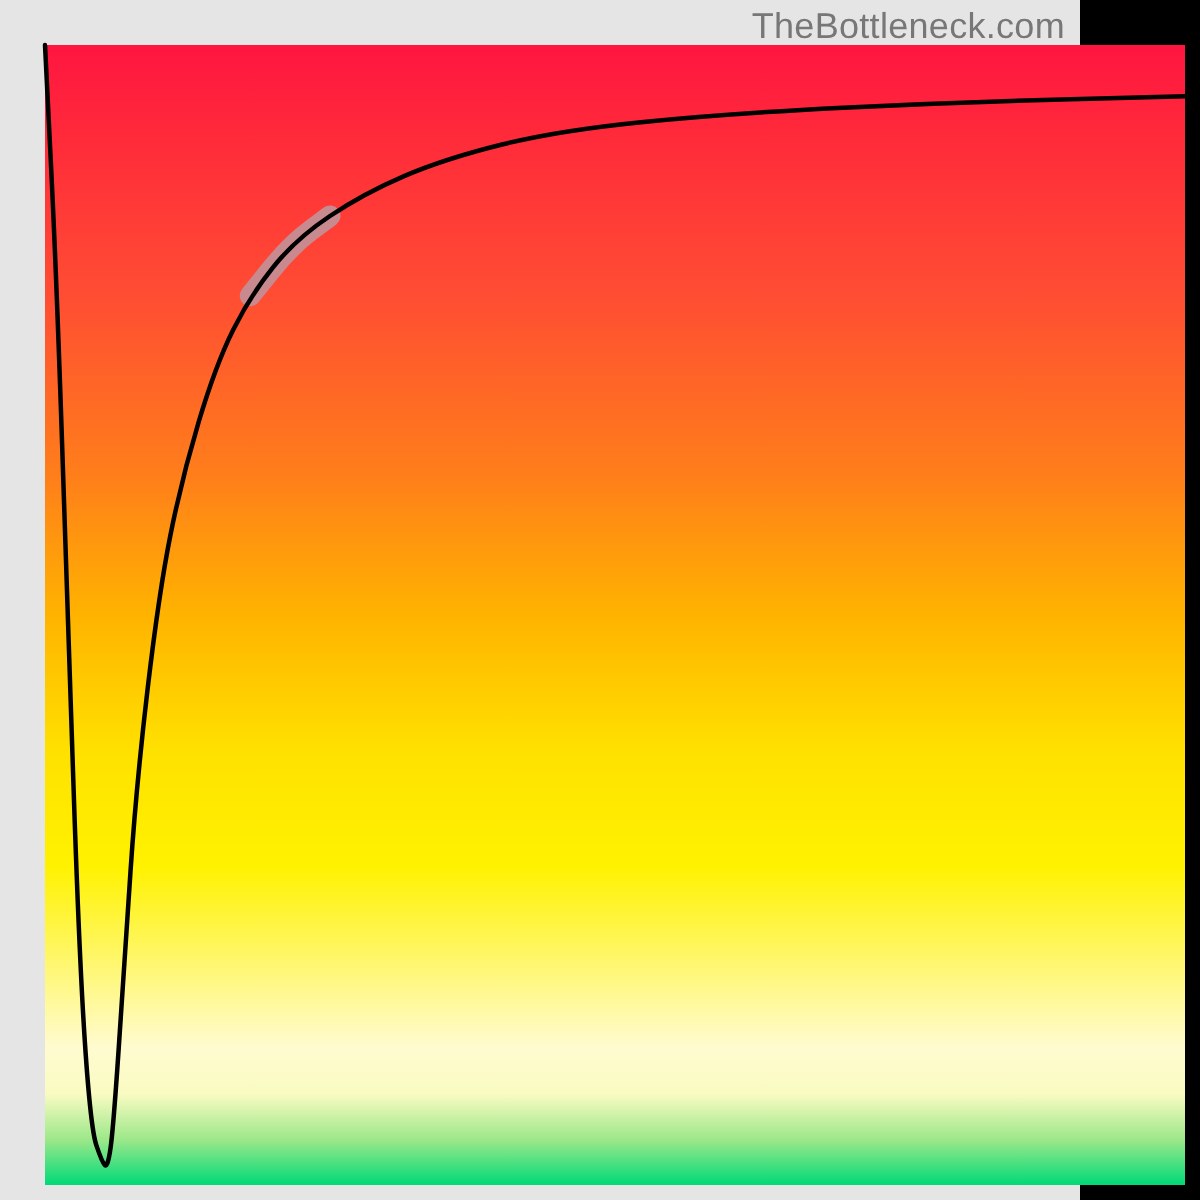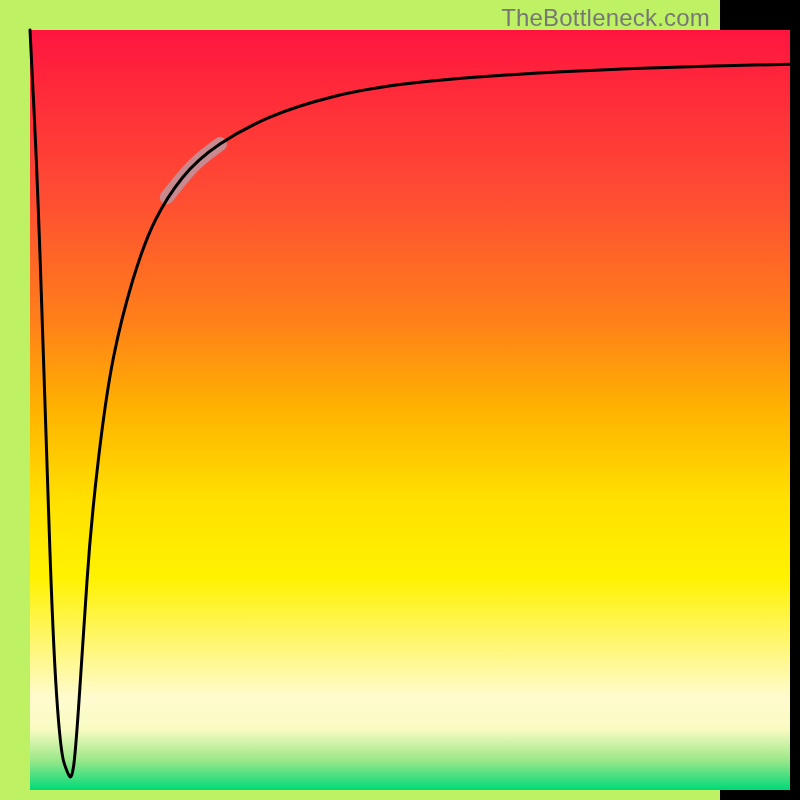--- a/index.html
+++ b/index.html
@@ -8,21 +8,21 @@
     width: 800px;
     height: 800px;
     background: #000;
     font-family: Arial, Helvetica, sans-serif;
     overflow: hidden;
   }
   .frame {
     position: relative;
     width: 720px;
     height: 800px;
-    background: #bef264;
+    background: #e5e5e5;
   }
   .watermark {
     position: absolute;
     top: 4px;
     right: 10px;
     color: #777;
     font-size: 24px;
     font-weight: 500;
     font-family: Arial, sans-serif;
     letter-spacing: 0.2px;

